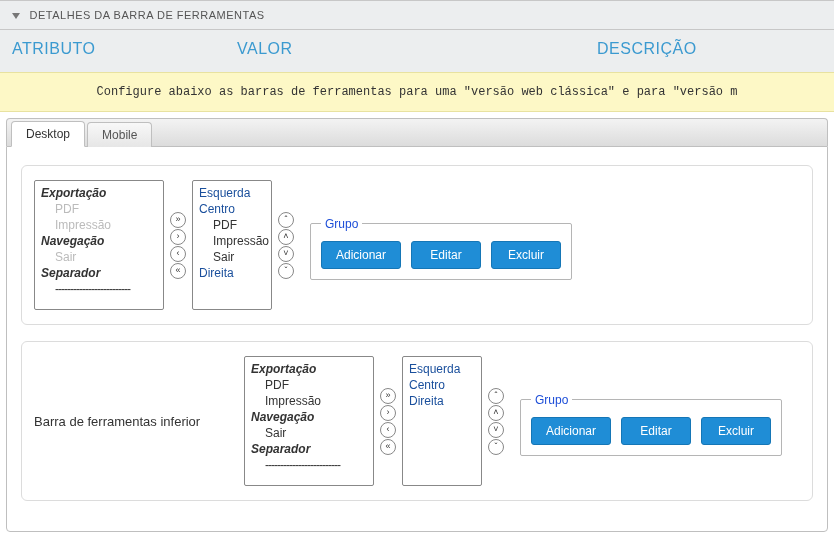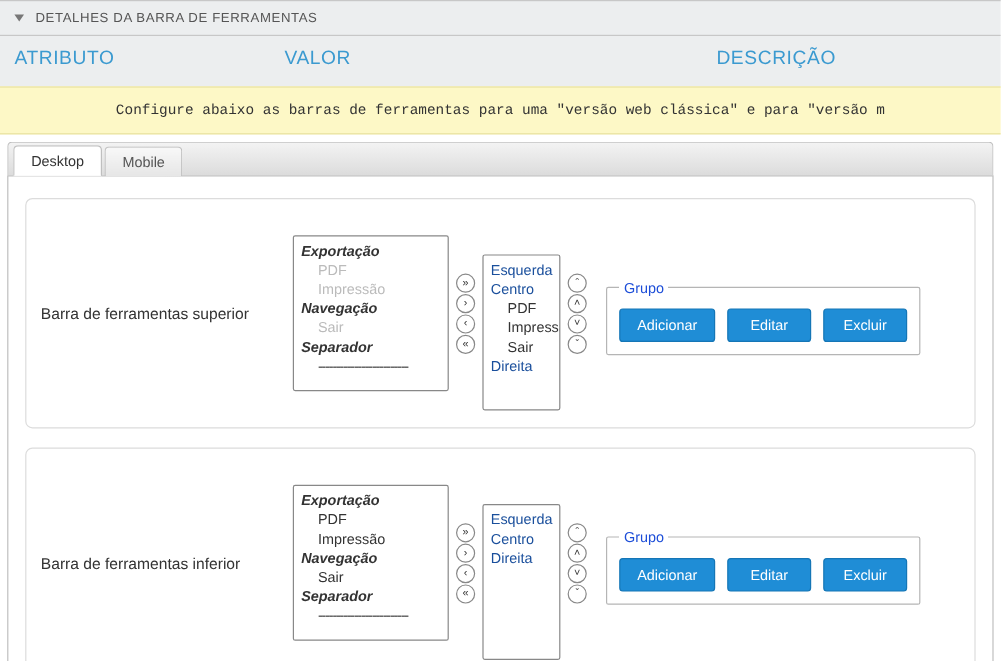--- a/index.html
+++ b/index.html
@@ -108,21 +108,21 @@
     border-radius: 2px;
     width: 130px;
     height: 130px;
     padding: 4px 6px;
     overflow: hidden;
     position: relative;
     font-size: 12px;
     line-height: 16px;
     background: #fff;
   }
-  .listbox.wide { width: 65px; margin-top: 32px; }
+  .listbox.wide { width: 80px; }
   .lb-group { font-weight: bold; font-style: italic; }
   .lb-item { padding-left: 14px; }
   .lb-item.disabled { color: #bbb; }
   .lb-sep { padding-left: 14px; letter-spacing: -1px; }
   .lb-section { color: #1a4f9c; }
   .arrows {
     display: flex;
     flex-direction: column;
     gap: 1px;
     margin: 0 6px;
@@ -185,21 +185,20 @@
 <div class="notice">Configure abaixo as barras de ferramentas para uma "versão web clássica" e para "versão m</div>
 
 <div class="tabs-wrap">
   <div class="tab-strip">
     <div class="tab active">Desktop</div>
     <div class="tab">Mobile</div>
   </div>
   <div class="tab-body">
 
     <div class="panel">
-      <div class="panel-label">Barra de ferramentas superior</div>
 
       <div class="listbox">
         <div class="lb-group">Exportação</div>
         <div class="lb-item disabled">PDF</div>
         <div class="lb-item disabled">Impressão</div>
         <div class="lb-group">Navegação</div>
         <div class="lb-item disabled">Sair</div>
         <div class="lb-group">Separador</div>
         <div class="lb-sep">-------------------------</div>
       </div>

